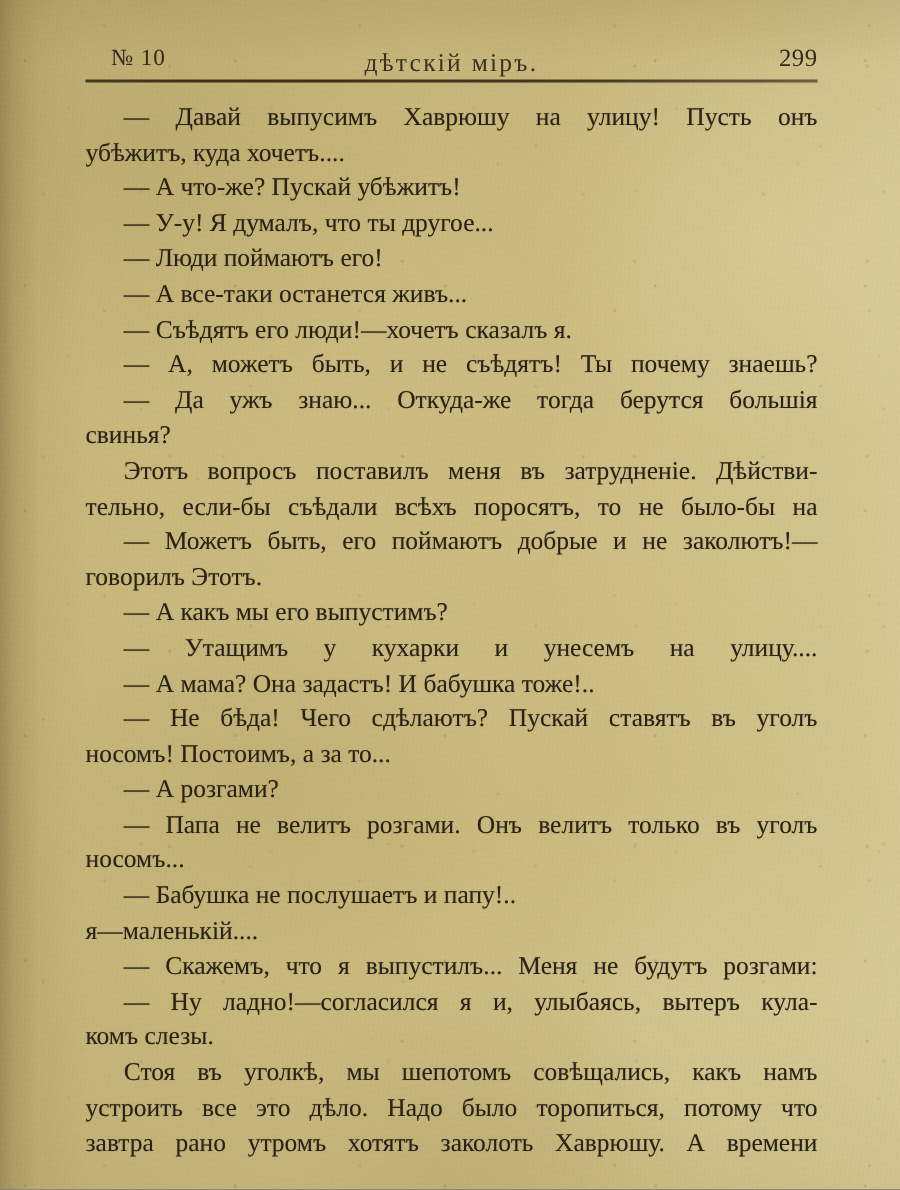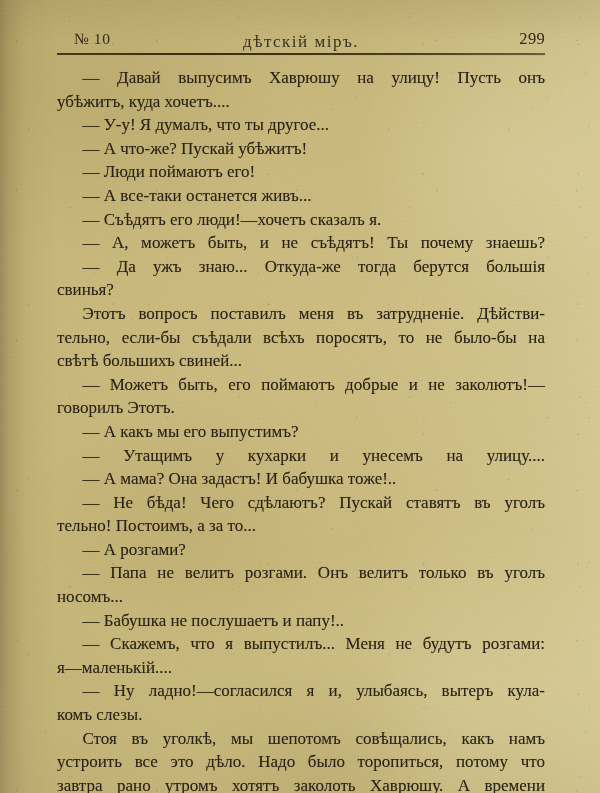--- a/index.html
+++ b/index.html
@@ -180,44 +180,43 @@
       <span class="rh-issue">№ 10</span>
       <span class="rh-title">дѣтскій міръ.</span>
       <span class="rh-page">299</span>
     </div>
 
     <div class="rule"></div>
 
     <div class="body" id="body-text">
         <div class="line justify">  — Давай выпусимъ Хаврюшу на улицу! Пусть онъ</div>
         <div class="line">убѣжитъ, куда хочетъ....</div>
+        <div class="line">  — А что-же? Пускай убѣжитъ!</div>
         <div class="line">  — У-у! Я думалъ, что ты другое...</div>
-        <div class="line">  — А что-же? Пускай убѣжитъ!</div>
         <div class="line">  — Люди поймаютъ его!</div>
         <div class="line">  — А все-таки останется живъ...</div>
         <div class="line">  — Съѣдятъ его люди!—хочетъ сказалъ я.</div>
         <div class="line justify">  — А, можетъ быть, и не съѣдятъ! Ты почему знаешь?</div>
         <div class="line justify">  — Да ужъ знаю... Откуда-же тогда берутся большія</div>
         <div class="line">свинья?</div>
         <div class="line justify">  Этотъ вопросъ поставилъ меня въ затрудненіе. Дѣйстви-</div>
         <div class="line justify">тельно, если-бы съѣдали всѣхъ поросятъ, то не было-бы на</div>
-        <div class="line">свѣтѣ большихъ свиней...</div>
         <div class="line justify">  — Можетъ быть, его поймаютъ добрые и не заколютъ!—</div>
         <div class="line">говорилъ Этотъ.</div>
         <div class="line">  — А какъ мы его выпустимъ?</div>
         <div class="line justify">  — Утащимъ у кухарки и унесемъ на улицу....</div>
         <div class="line">  — А мама? Она задастъ! И бабушка тоже!..</div>
         <div class="line justify">  — Не бѣда! Чего сдѣлаютъ? Пускай ставятъ въ уголъ</div>
-        <div class="line">тельно! Постоимъ, а за то...</div>
+        <div class="line">носомъ! Постоимъ, а за то...</div>
         <div class="line">  — А розгами?</div>
         <div class="line justify">  — Папа не велитъ розгами. Онъ велитъ только въ уголъ</div>
         <div class="line">носомъ...</div>
         <div class="line">  — Бабушка не послушаетъ и папу!..</div>
+        <div class="line">я—маленькій....</div>
         <div class="line justify">  — Скажемъ, что я выпустилъ... Меня не будутъ розгами:</div>
-        <div class="line">я—маленькій....</div>
         <div class="line justify">  — Ну ладно!—согласился я и, улыбаясь, вытеръ кула-</div>
         <div class="line">комъ слезы.</div>
         <div class="line justify">  Стоя въ уголкѣ, мы шепотомъ совѣщались, какъ намъ</div>
         <div class="line justify">устроить все это дѣло. Надо было торопиться, потому что</div>
         <div class="line justify">завтра рано утромъ хотятъ заколоть Хаврюшу. А времени</div>
       </div>
 
   </div>
 
 </div>

